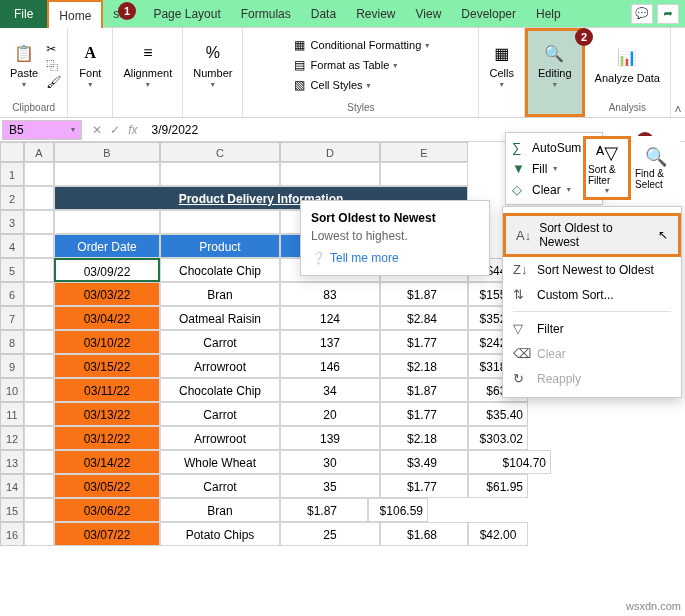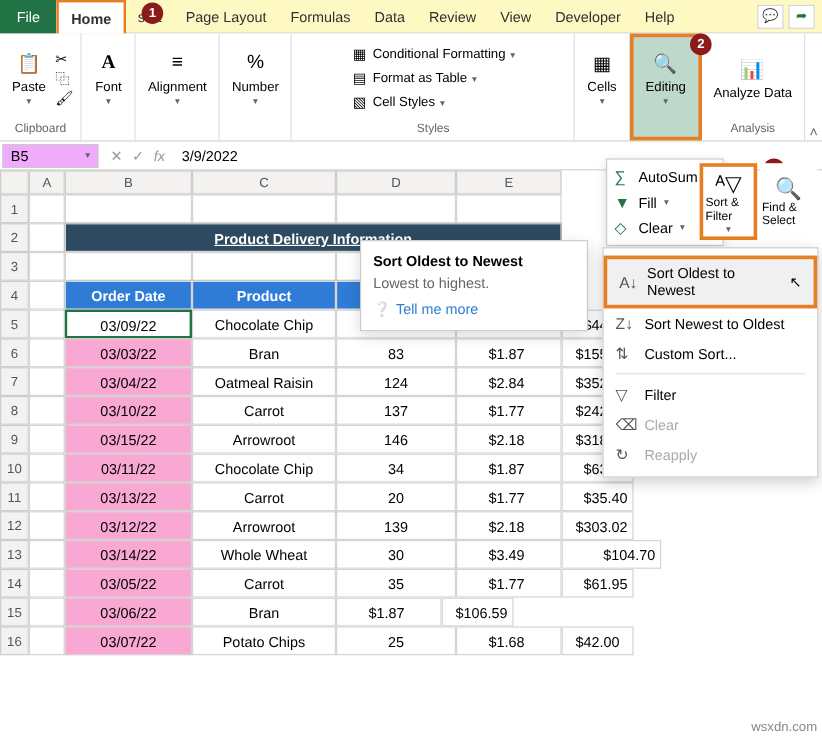--- a/index.html
+++ b/index.html
@@ -1,22 +1,22 @@
 <!DOCTYPE html>
 <html><head>
 <meta charset="utf-8">
 <style>
 * { margin: 0; padding: 0; box-sizing: border-box; font-family: 'Segoe UI', Tahoma, sans-serif; }
 body { background: #fff; width: 685px; height: 616px; overflow: hidden; font-size: 12px; position: relative; }
 
 
-.ribbon-tabs { display: flex; background: #fef9c3; height: 28px; align-items: center; border-bottom: 1px solid #d4d4d4; }
+.ribbon-tabs { display: flex; background: #86efac; height: 28px; align-items: center; border-bottom: 1px solid #d4d4d4; }
 .tab { padding: 0 10px; height: 28px; line-height: 28px; color: #323130; font-size: 12px; cursor: pointer; }
 .tab.file { background: #217346; color: #fff; padding: 0 14px; }
-.tab.active { background: #fff; font-weight: 700; border: 2px solid #e67e22; border-bottom: none; }
+.tab.active { background: #fff; font-weight: 400; border: 2px solid #e67e22; border-bottom: none; }
 .qat { margin-left: auto; display: flex; gap: 4px; padding-right: 6px; }
 .qat-btn { width: 22px; height: 20px; border: 1px solid #d4d4d4; display: flex; align-items: center; justify-content: center; background: #fff; font-size: 11px; color: #217346; }
 
 
 .ribbon { display: flex; background: #fff; height: 90px; border-bottom: 1px solid #d4d4d4; position: relative; }
 .group { border-right: 1px solid #e0e0e0; display: flex; flex-direction: column; align-items: center; padding: 2px 6px; }
 .group-body { display: flex; align-items: center; gap: 4px; flex: 1; }
 .group-label { font-size: 10px; color: #666; padding: 2px; }
 .big-btn { display: flex; flex-direction: column; align-items: center; padding: 2px 4px; cursor: pointer; }
 .big-btn .ic { width: 24px; height: 24px; display: flex; align-items: center; justify-content: center; font-size: 16px; }
@@ -44,23 +44,23 @@
 .rh { width: 24px; height: 24px; border: 1px solid #ccc; background: #f3f2f1; text-align: center; line-height: 24px; font-size: 11px; color: #555; }
 .gridmain { flex: 1; }
 .colhdrs { display: flex; }
 .ch { height: 20px; border: 1px solid #ccc; background: #f3f2f1; text-align: center; line-height: 20px; font-size: 11px; color: #555; }
 .ch-a { width: 30px; } .ch-b { width: 106px; } .ch-c { width: 120px; } .ch-d { width: 100px; } .ch-e { width: 88px; }
 
 .rows { position: relative; }
 .row { display: flex; height: 24px; }
 .cell { border: 1px solid #d4d4d4; height: 24px; line-height: 24px; font-size: 12px; padding: 0 4px; overflow: hidden; }
 .c-a { width: 30px; } .c-b { width: 106px; } .c-c { width: 120px; } .c-d { width: 100px; } .c-e { width: 88px; }
-.hdr-row .cell { background: #2e7cd6; color: #fff; font-weight: bold; text-align: center; }
+.hdr-row .cell { background: #2e7cd6; color: #fff; font-weight: normal; text-align: center; }
 .data-row .cell { background: #fff; text-align: center; }
-.data-row .cell.sel { background: #f9a8d4; }
+.data-row .cell.sel { background: #f97316; }
 .data-row .cell.active { background: #fff; border: 2px solid #217346; }
 .num-right { text-align: right; padding-right: 8px; }
 
 
 .tooltip-box { position: absolute; left: 300px; top: 200px; width: 190px; background: #fff; border: 1px solid #ccc; box-shadow: 0 4px 12px rgba(0,0,0,0.15); padding: 10px; z-index: 40; }
 .tooltip-box .tt-title { font-weight: bold; margin-bottom: 4px; }
 .tooltip-box .tt-sub { color: #666; margin-bottom: 8px; }
 .tooltip-box .tt-link { color: #2e7cd6; display: flex; align-items: center; gap: 4px; }
 
 

